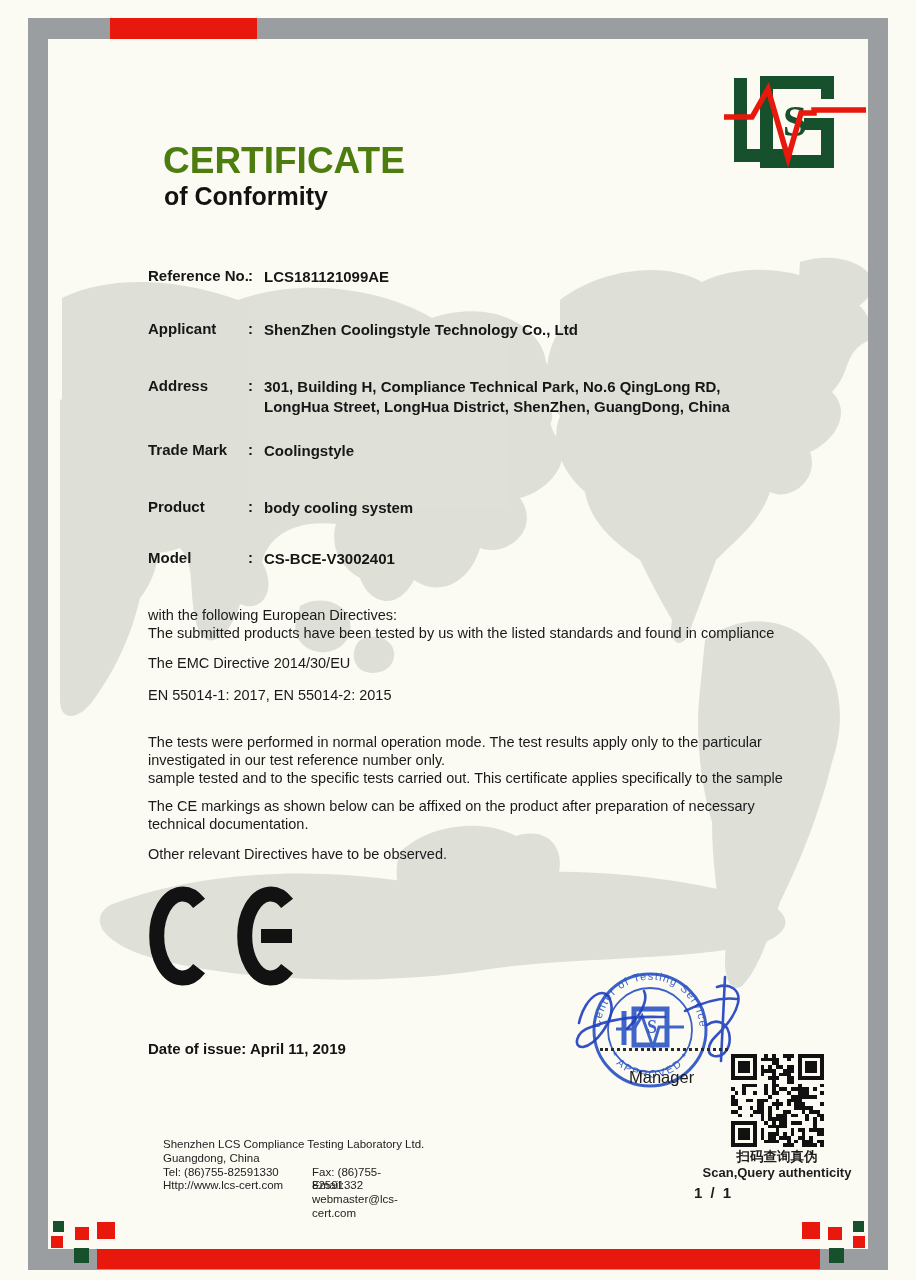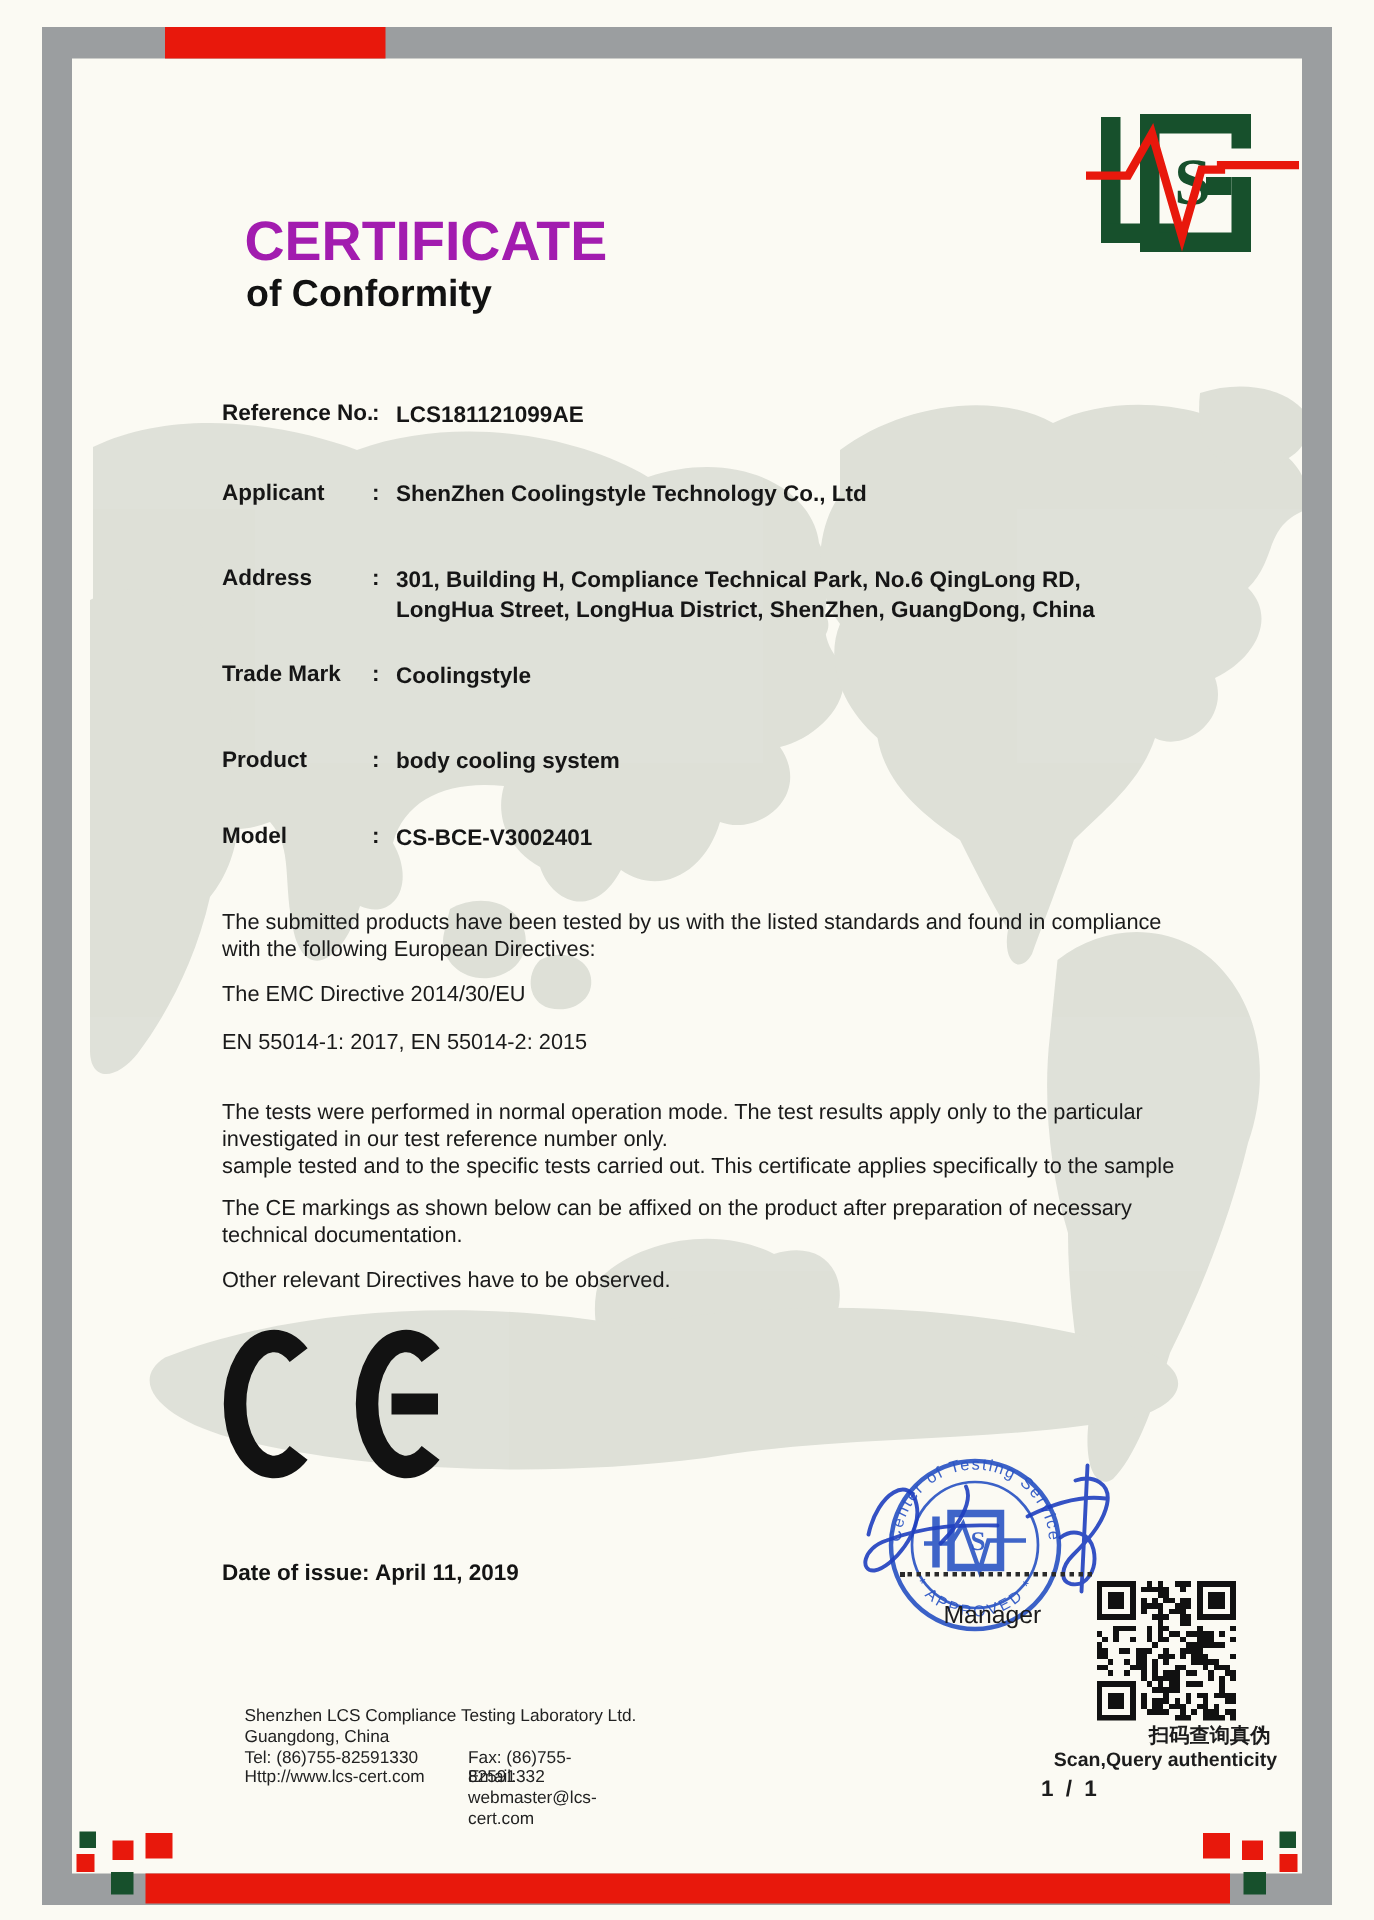--- a/index.html
+++ b/index.html
@@ -12,39 +12,39 @@
   .abs{position:absolute;}
   
   .bar{position:absolute;background:#9b9ea0;}
   .red{background:#e8180c;}
   .sq{position:absolute;}
   .sq.r{background:#e8180c;}
   .sq.g{background:#17502c;}
   
   .title{
     position:absolute;left:163px;top:140px;
-    font-size:37px;font-weight:bold;letter-spacing:0px;color:#a21caf;text-align:right;
+    font-size:37px;font-weight:bold;letter-spacing:0px;color:#4d7c0f;text-align:right;
   }
   .subtitle{
     position:absolute;left:164px;top:182px;
     font-size:25px;font-weight:bold;color:#121212;
   }
   
   .row{position:absolute;left:148px;width:660px;font-size:15px;font-weight:bold;color:#161616;}
   .row .lbl{position:absolute;left:0;top:0;width:140px;}
   .row .col{position:absolute;left:100px;top:0;}
   .row .val{position:absolute;left:116px;top:0;width:520px;line-height:20px;}
   
   .para{position:absolute;left:148px;width:660px;font-size:14.5px;line-height:18px;color:#1a1a1a;}
   .para.bold{font-weight:normal;}
   
   .dateline{position:absolute;left:148px;top:1040px;font-size:15px;font-weight:bold;color:#141414;}
   .dotline{position:absolute;left:600px;top:1048px;width:128px;border-bottom:3px dotted #2a2a2a;}
   .manager{position:absolute;left:629px;top:1068px;font-size:16.5px;color:#1c1c1c;}
-  .qr-zh{position:absolute;left:707px;top:1148px;width:140px;text-align:right;font-size:13.5px;font-weight:bold;}
+  .qr-zh{position:absolute;left:707px;top:1148px;width:140px;text-align:center;font-size:13.5px;font-weight:bold;}
   .qr-en{position:absolute;left:688px;top:1165px;width:178px;text-align:center;font-size:13px;font-weight:bold;}
   .pageno{position:absolute;left:694px;top:1184px;font-size:15px;font-weight:bold;letter-spacing:2px;}
   .footer{position:absolute;left:163px;top:1138px;font-size:11.5px;line-height:13.8px;color:#222;}
   .footer .frow{position:relative;height:13.8px;}
   .footer .c2{position:absolute;left:149px;top:0;}
   svg{display:block;}
 </style>
 </head>
 <body>
 
@@ -136,22 +136,22 @@
   <span class="col">:</span>
   <span class="val">body cooling system</span>
 </div>
 <div class="row" style="top:549px">
   <span class="lbl">Model</span>
   <span class="col">:</span>
   <span class="val">CS-BCE-V3002401</span>
 </div>
 
 <div class="para" style="top:606px">
+  <div>with the following European Directives:</div>
   <div>The submitted products have been tested by us with the listed standards and found in compliance</div>
-  <div>with the following European Directives:</div>
 </div>
 <div class="para bold" style="top:654px">The EMC Directive 2014/30/EU</div>
 <div class="para bold" style="top:686px">EN 55014-1: 2017, EN 55014-2: 2015</div>
 <div class="para" style="top:733px">
   <div>The tests were performed in normal operation mode. The test results apply only to the particular</div>
   <div>investigated in our test reference number only.</div>
   <div>sample tested and to the specific tests carried out. This certificate applies specifically to the sample</div>
 </div>
 <div class="para" style="top:797px">
   <div>The CE markings as shown below can be affixed on the product after preparation of necessary</div>

